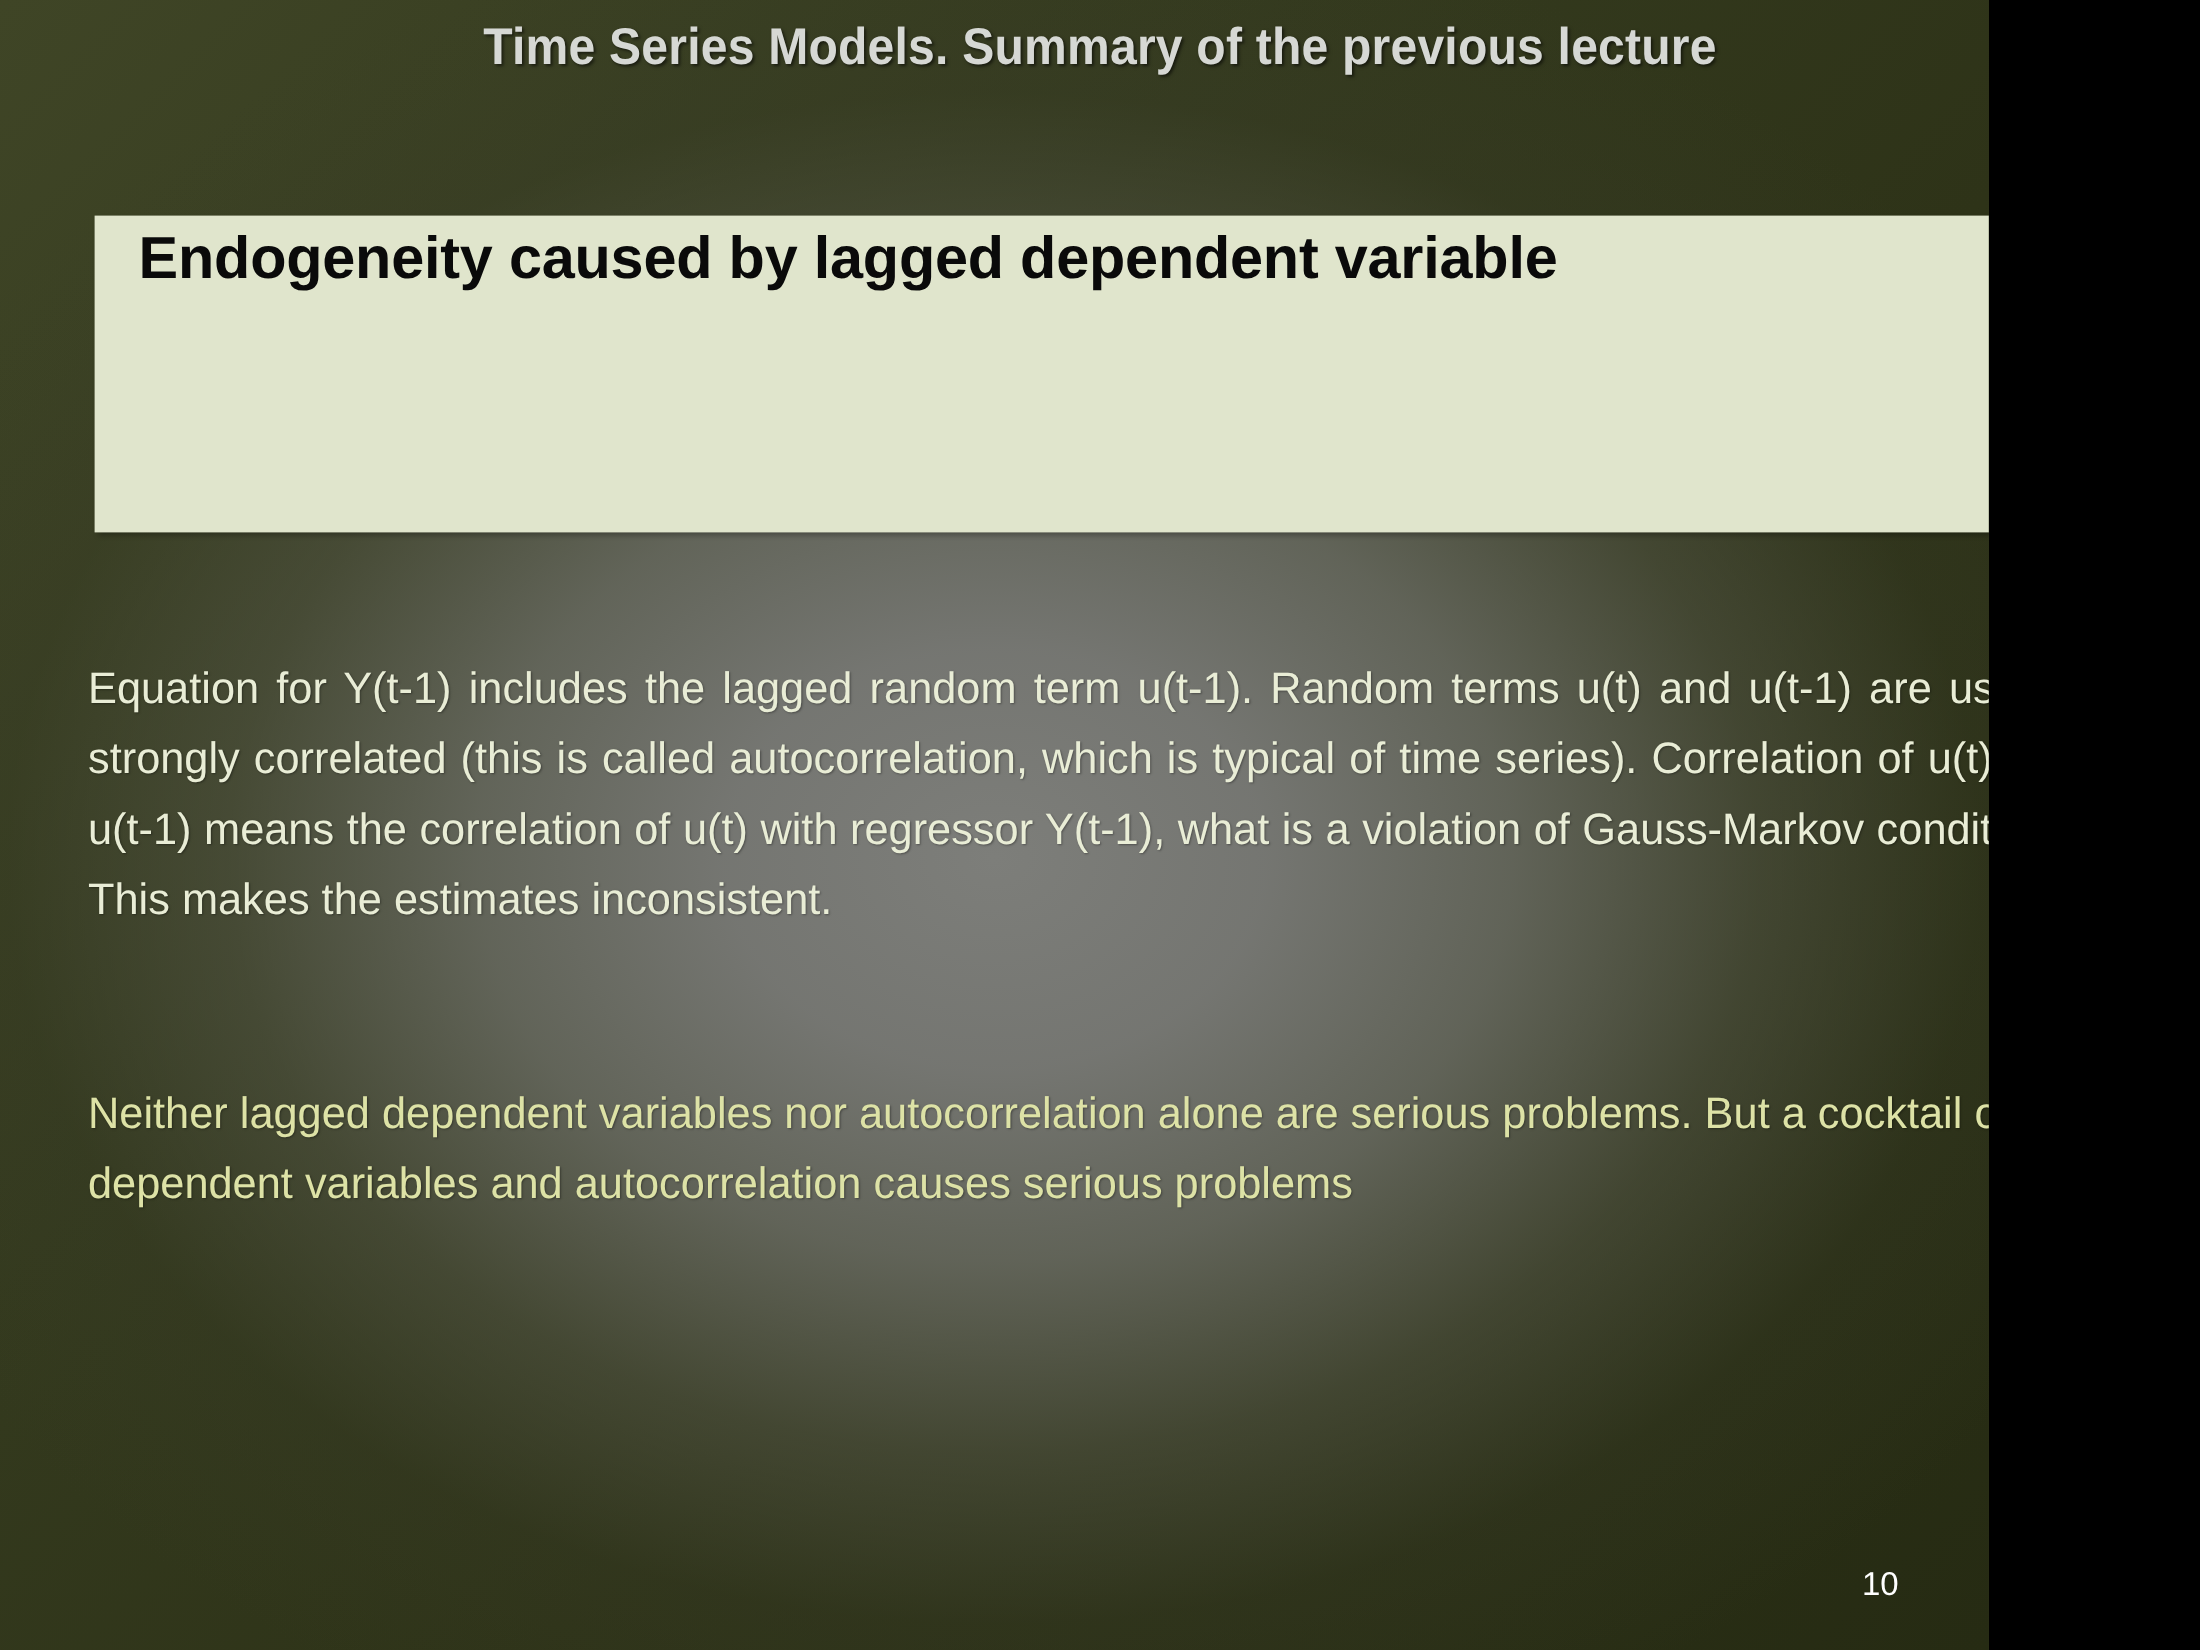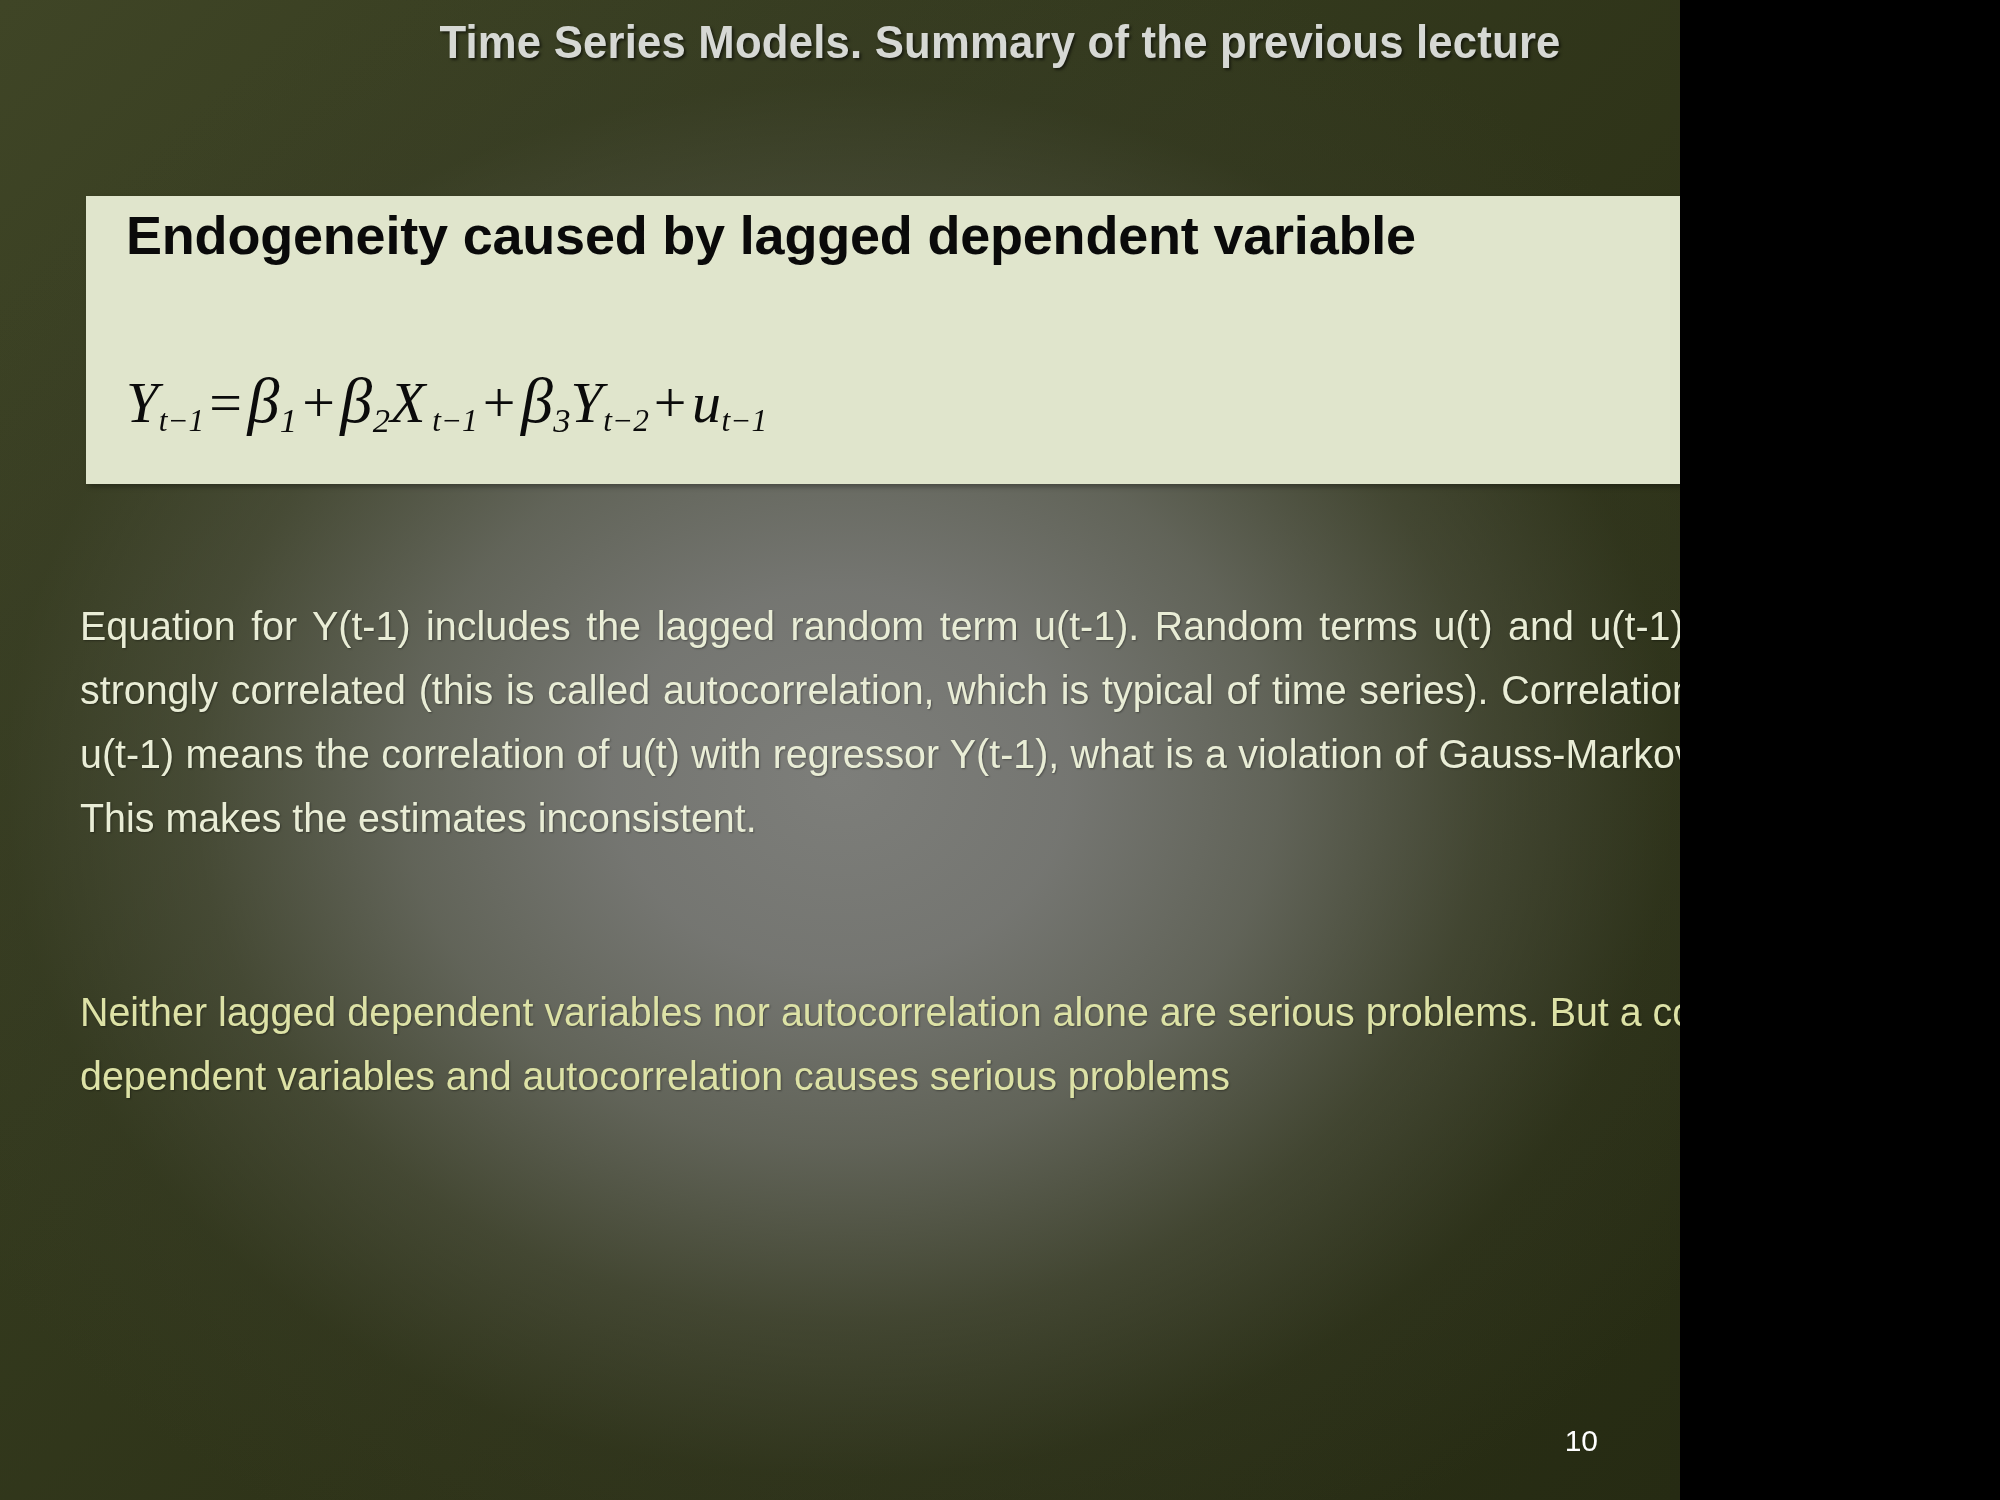--- a/index.html
+++ b/index.html
@@ -3,21 +3,21 @@
 <meta charset="utf-8">
 <title>Slide</title>
 <style>
   html, body {
     margin: 0;
     padding: 0;
     background: #000;
   }
   #slide {
     position: relative;
-    width: 1680px;
+    width: 1808px;
     height: 1500px;
     overflow: hidden;
     font-family: "Liberation Sans", "DejaVu Sans", sans-serif;
     
     background-color: #3a3d24;
     background-image:
       radial-gradient(ellipse 62% 58% at 50% 52%,
          rgba(125,126,122,1.0) 0%,
          rgba(118,119,115,0.98) 22%,
          rgba(104,106,97,0.88) 42%,
@@ -133,23 +133,20 @@
 
 <div id="slide">
 
   <div id="title">Time Series Models. Summary of the previous lecture</div>
 
   <div id="formula-box">
 
     <div id="formula-heading">Endogeneity caused by lagged dependent variable</div>
 
 
-    <div class="eq" id="eq2">
-      <span>Y<sub>t−1</sub></span><span class="op">=</span><span class="beta">β<sub>1</sub></span><span class="op">+</span><span class="beta">β<sub>2</sub></span><span>X<sub> t−1</sub></span><span class="op">+</span><span class="beta">β<sub>3</sub></span><span>Y<sub>t−2</sub></span><span class="op">+</span><span>u<sub>t−1</sub></span>
-    </div>
 
   </div>
 
   <div class="para" id="para-1">Equation for Y(t-1) includes the lagged random term u(t-1). Random terms u(t) and u(t-1) are usually strongly correlated (this is called autocorrelation, which is typical of time series). Correlation of u(t) with u(t-1) means the correlation of u(t) with regressor Y(t-1), what is a violation of Gauss-Markov conditions. This makes the estimates inconsistent.</div>
 
   <div class="para para-last" id="para-2">Neither lagged dependent variables nor autocorrelation alone are serious problems. But a cocktail of lag dependent variables and autocorrelation causes serious problems</div>
 
   <div id="page-number">10</div>
 
 </div>

